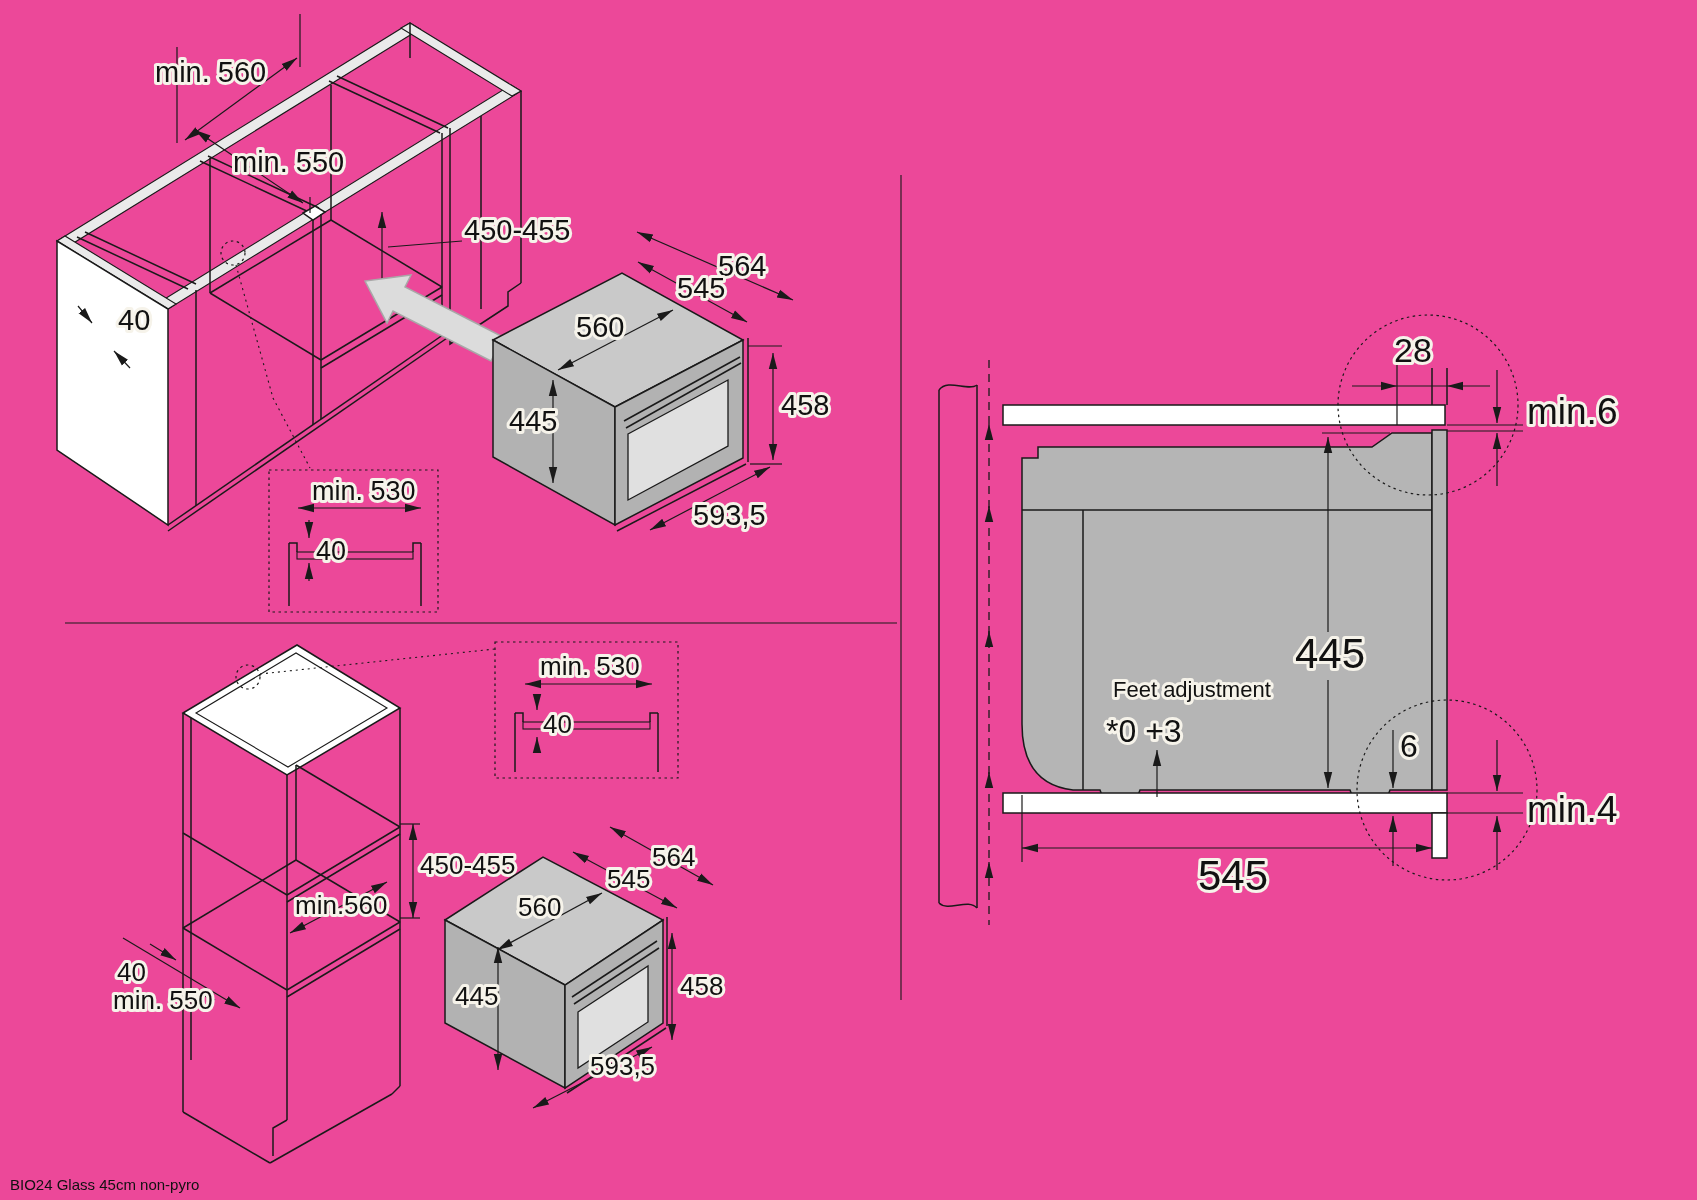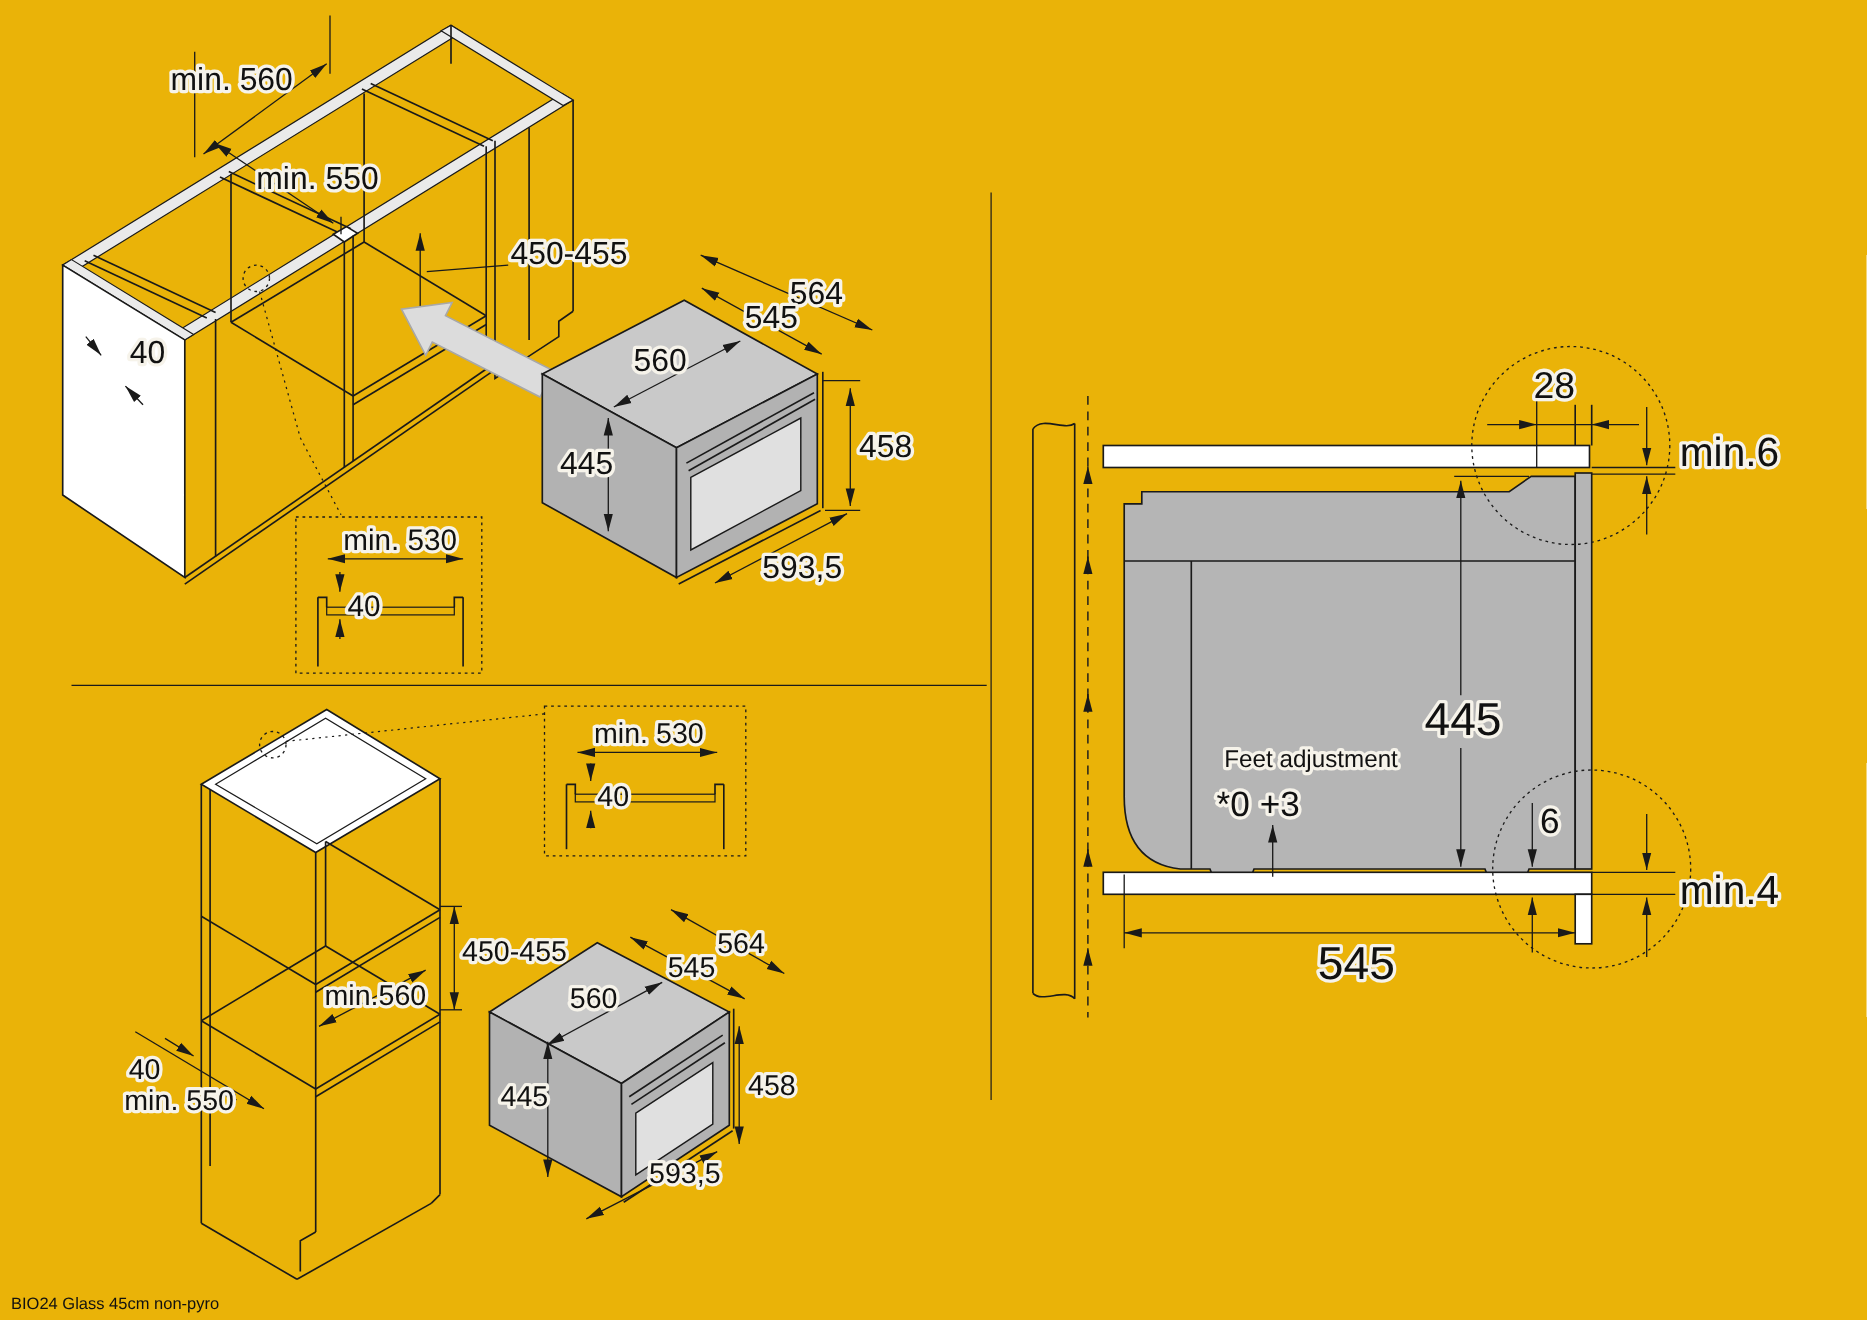--- a/index.html
+++ b/index.html
@@ -1,16 +1,16 @@
 <!DOCTYPE html>
 <html><head>
 <meta charset="utf-8">
 <style>
   html,body{margin:0;padding:0;background:#fff;}
-  .page{position:relative;width:1697px;height:1200px;background:#eab308;overflow:hidden;}
+  .page{position:relative;width:1697px;height:1200px;background:#ec4899;overflow:hidden;}
   svg{display:block}
   svg text{font-family:"Liberation Sans","DejaVu Sans",sans-serif;fill:#111;
            paint-order:stroke;stroke:#f6f3ea;stroke-width:6px;stroke-linejoin:round;}
   .t15{font-size:15px}.t22{font-size:22px}.t26{font-size:26px}.t27{font-size:27px}
   .t29{font-size:29px}.t32{font-size:32px}.t34{font-size:34px}.t37{font-size:37px}.t42{font-size:42px}
   .ln{stroke:#1a1a1a;stroke-width:1.5;fill:none}
   .lt{stroke:#1a1a1a;stroke-width:1.1;fill:none}
   .dim{stroke:#1a1a1a;stroke-width:1.2;fill:none}
   .dsh{stroke:#1a1a1a;stroke-width:1.3;fill:none;stroke-dasharray:8 6}
   .dot{stroke:#1a1a1a;stroke-width:1.1;fill:none;stroke-dasharray:2 4}

